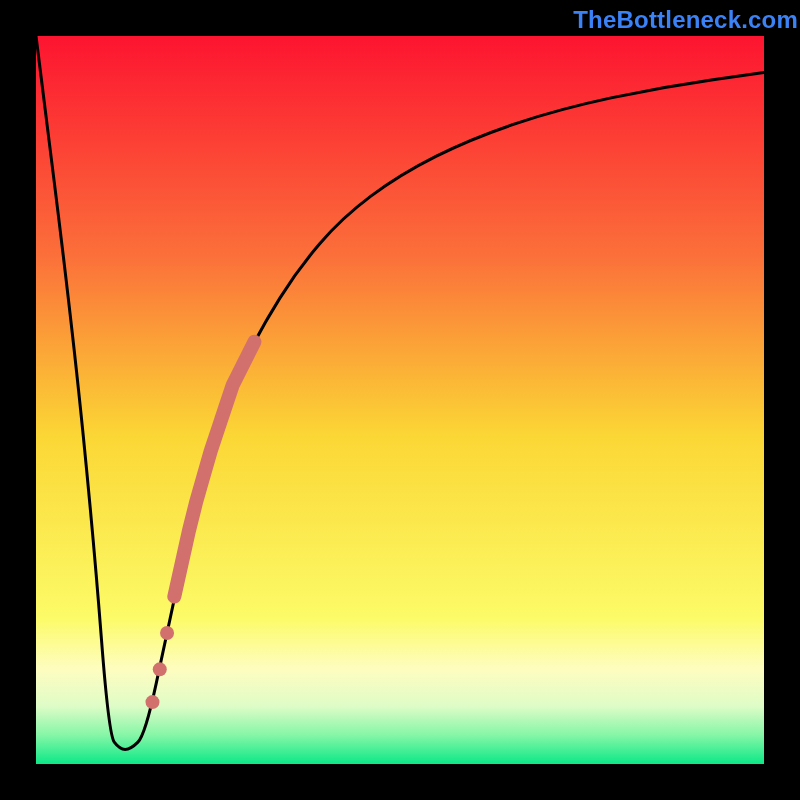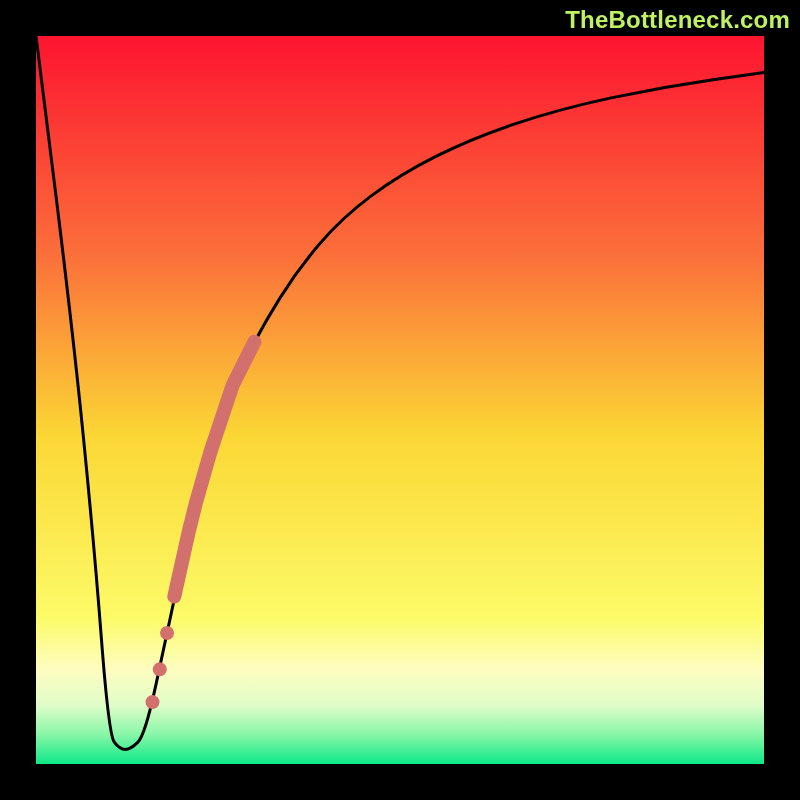--- a/index.html
+++ b/index.html
@@ -12,25 +12,25 @@
   }
   .frame {
     position: relative;
     width: 800px;
     height: 800px;
     background: #000;
   }
   .watermark {
     position: absolute;
     top: 6px;
-    right: 10px;
+    right: 2px;
     font-family: Arial, Helvetica, sans-serif;
     font-size: 24px;
     font-weight: 600;
-    color: #bef264;
+    color: #3b82f6;
     letter-spacing: 0.2px;
     z-index: 10;
   }
   svg {
     position: absolute;
     top: 0;
     left: 0;
   }
 </style>
 </head>

